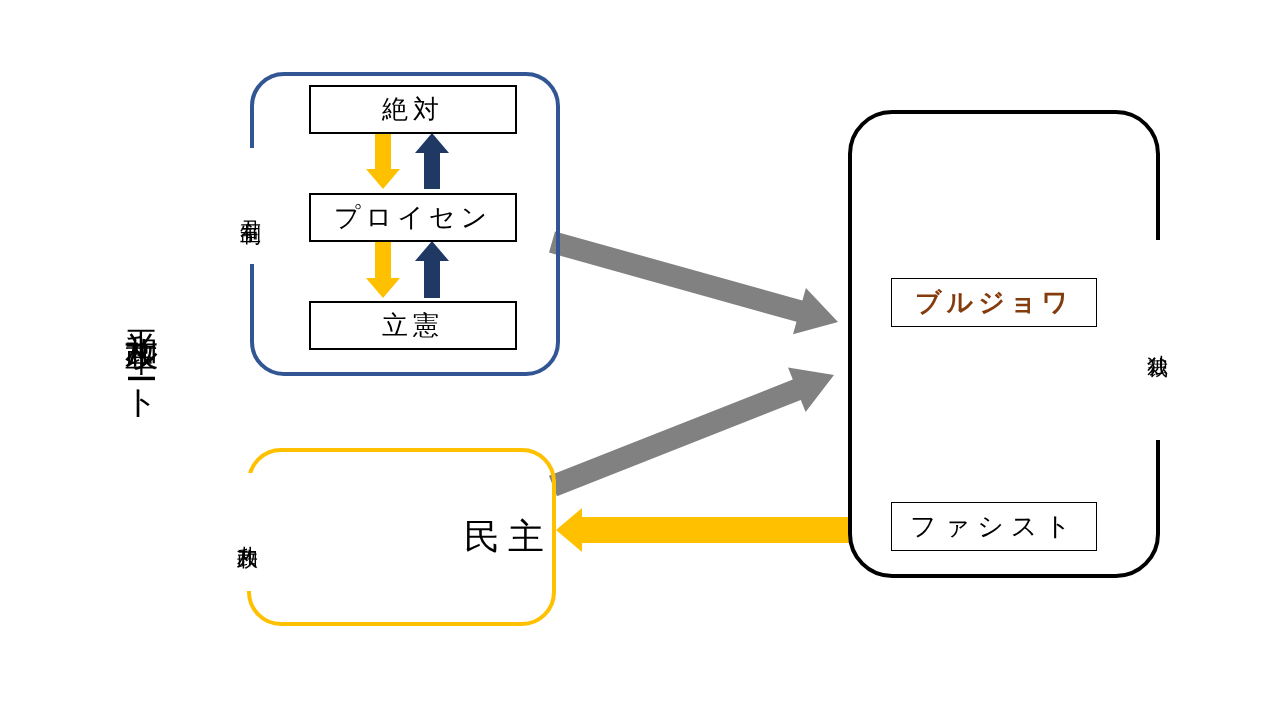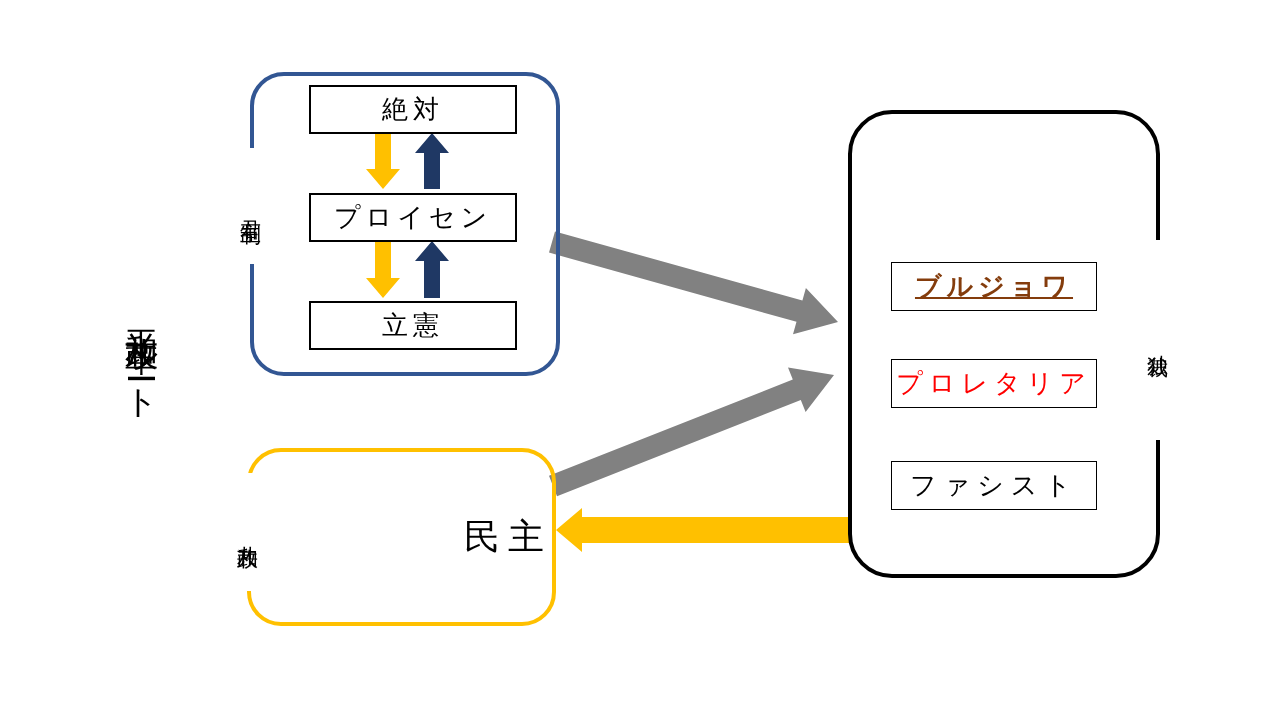--- a/index.html
+++ b/index.html
@@ -32,21 +32,21 @@
   }
   .node-sm{width:204px;height:45px;left:55px;}
   .node-abs{top:9px;}
   .node-pre{top:117px;}
   .node-con{top:225px;}
   .dnode{
     position:absolute;background:#fff;border:1.5px solid #000;width:204px;height:47px;left:39px;
     display:flex;align-items:center;justify-content:center;font-size:26px;letter-spacing:6px;
   }
   .dnode-1{top:47px;font-weight:bold;font-size:28px;letter-spacing:9px;}
-  .dnode-2{top:148px;font-weight:bold;letter-spacing:5px;text-decoration:underline;}
+  .dnode-2{top:164px;font-weight:bold;letter-spacing:5px;}
   .dnode-3{top:245px;}
   .dnode-4{top:347px;letter-spacing:7px;}
   .democracy-text{font-size:36px;letter-spacing:8px;}
   #arrow-layer{position:absolute;left:0;top:0;z-index:5;}
 </style>
 </head>
 <body>
 
 <div class="canvas">
 
@@ -70,17 +70,16 @@
   </div>
 
   <div class="group group-republic">
     <div class="group-label label-republic vtext">共和政</div>
     <div class="democracy-text">民主</div>
   </div>
 
   <div class="group group-dictatorship">
     <div class="group-label label-dictatorship vtext">独裁</div>
     <div class="dnode dnode-2" style="color: rgb(132, 60, 12);">ブルジョワ</div>
-    <div class="dnode dnode-3" style="color: rgb(255, 0, 0);">プロレタリア</div>
-    <div class="dnode dnode-4" style="color: rgb(0, 0, 0);">ファシスト</div>
+    <div class="dnode dnode-4" style="color: rgb(0, 0, 0); margin-top: 41px;">ファシスト</div>
   </div>
 
 </div>
 
 </body></html>

